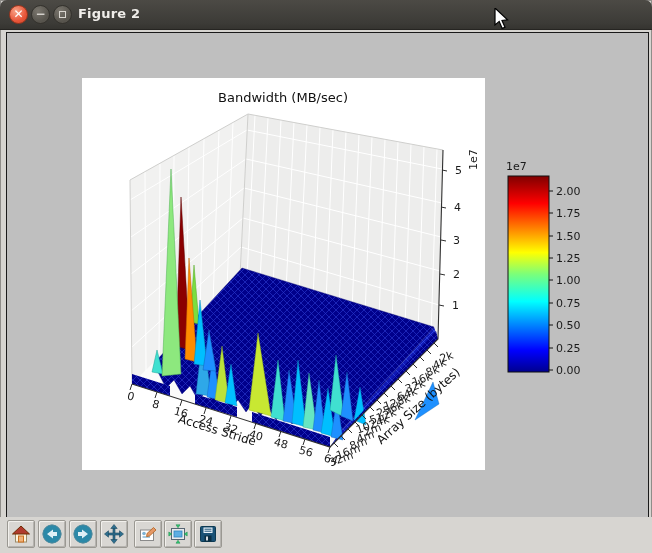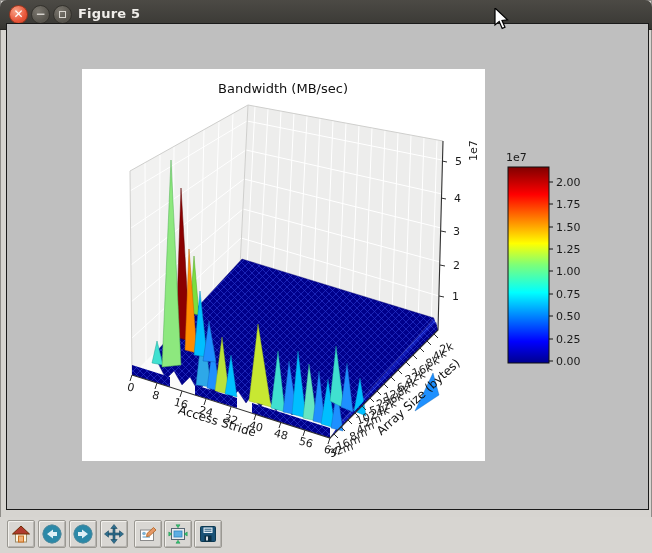--- a/index.html
+++ b/index.html
@@ -15,40 +15,40 @@
   .wbtn{position:absolute;top:5px;width:19px;height:19px;border-radius:50%;
     text-align:center;line-height:17px;font-size:12px;font-weight:bold;}
   .wbtn.close{left:9px;background:radial-gradient(circle at 35% 30%,#f8a488,#e8563a 60%,#cf4326);
     border:1px solid #9e351d;color:#fff;}
   .wbtn.min,.wbtn.max{background:radial-gradient(circle at 35% 30%,#7a766e,#57544d 65%);
     border:1px solid #34322d;color:#d9d6d0;}
   .wbtn.min{left:31px;}
   .wbtn.max{left:53px;}
   .wbtn .glyph{pointer-events:none;}
   .max .glyph{display:inline-block;width:7px;height:7px;border:1.5px solid #d9d6d0;margin-top:4px;}
-  .canvas{position:absolute;left:6px;top:23px;width:643px;height:487px;
+  .canvas{position:absolute;left:6px;top:32px;width:643px;height:487px;
     background:#bfbfbf;border:1px solid #1a1a1a;}
   .canvas svg{position:absolute;left:0;top:0;}
   .toolbar{position:absolute;left:0;top:517px;width:652px;height:36px;background:#d7d5d1;}
   .tbtn{position:absolute;top:3px;width:28px;height:28px;background:#d9d7d3;
     border:1px solid #9a9892;border-radius:2px;
     box-shadow:inset 1px 1px 0 #f2f0ec, inset -1px -1px 0 #b5b3af;}
   .tbtn svg{position:absolute;left:3px;top:3px;}
   .cursor{position:absolute;left:494px;top:8px;}
 </style>
 </head>
 <body>
 
 <div class="window">
 
   <div class="titlebar">
     <div class="wbtn close"><span class="glyph">✕</span></div>
     <div class="wbtn min"><span class="glyph">−</span></div>
     <div class="wbtn max"><span class="glyph"></span></div>
-    <span class="title-text">Figure 5</span>
+    <span class="title-text">Figure 2</span>
   </div>
 
   <div class="canvas">
   <svg width="641" height="485" viewBox="7 31 641 485" xmlns="http://www.w3.org/2000/svg">
     <defs>
       <pattern id="mesh" width="7" height="7" patternUnits="userSpaceOnUse">
         <rect width="7" height="7" fill="#00008b"></rect>
         <path d="M0,0 L7,7 M7,0 L0,7" stroke="#2633c8" stroke-width="0.7"></path>
       </pattern>
       <pattern id="meshFace" width="7" height="7" patternUnits="userSpaceOnUse">

